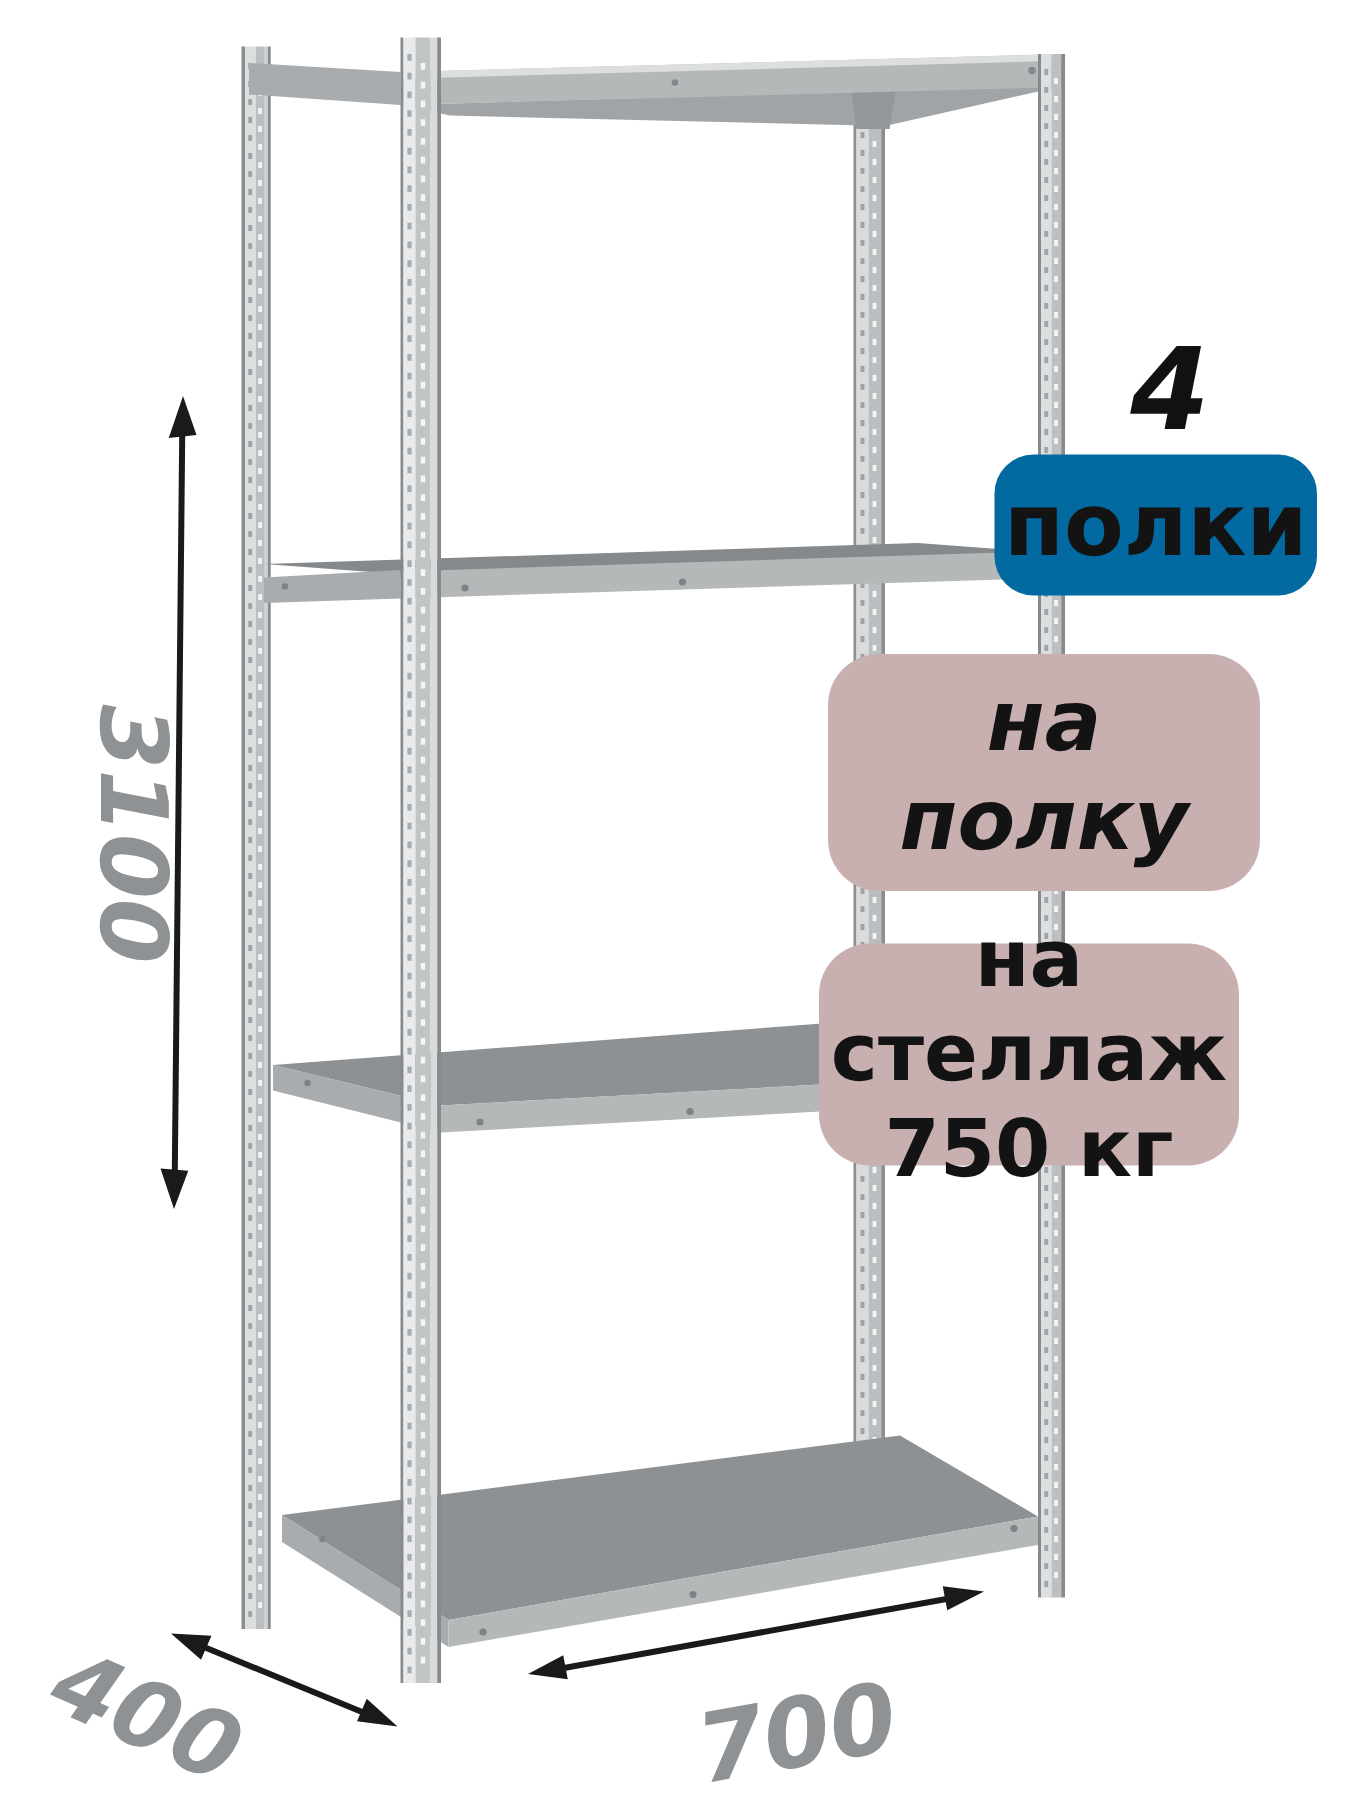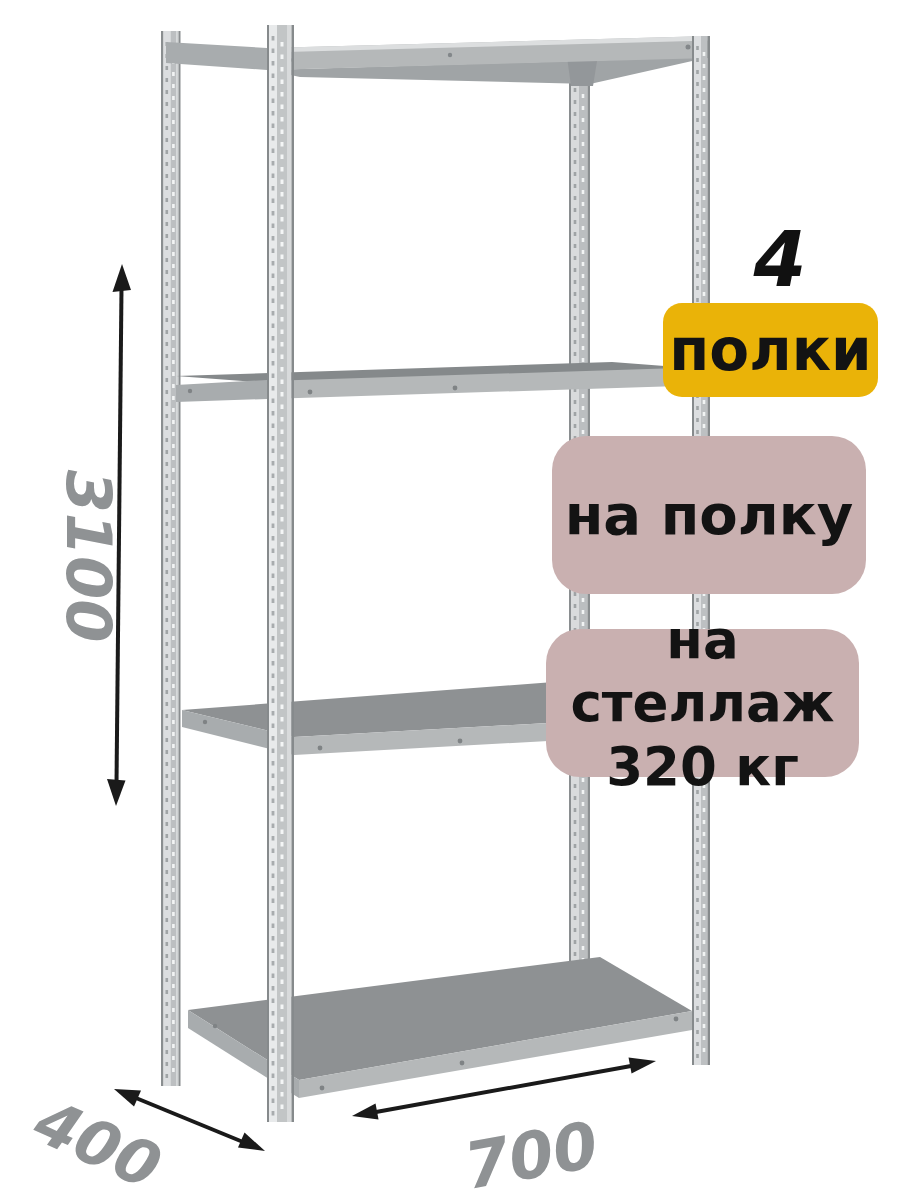--- a/index.html
+++ b/index.html
@@ -5,22 +5,22 @@
   html,body{margin:0;padding:0;background:#ffffff;}
   .stage{position:relative;width:900px;height:1200px;background:#ffffff;overflow:hidden;
          font-family:"DejaVu Sans","Liberation Sans",sans-serif;}
   .stage svg{position:absolute;left:0;top:0;}
   .count-number{position:absolute;left:728px;top:222px;width:104px;height:76px;
     font-size:76px;line-height:76px;font-weight:bold;font-style:italic;color:#111111;
     text-align:center;}
   .badge{position:absolute;display:flex;flex-direction:column;align-items:center;
     justify-content:center;color:#131313;font-weight:bold;text-align:center;}
   .badge-1{left:663px;top:303px;width:215px;height:94px;border-radius:26px;font-size:58px;}
-  .badge-2{left:552px;top:436px;width:314px;height:158px;border-radius:34px;font-size:56px;line-height:1.18;}
-  .badge-3{left:546px;top:629px;width:313px;height:148px;border-radius:34px;font-size:53px;line-height:1.2;align-items:center;}
+  .badge-2{left:552px;top:436px;width:288px;height:158px;border-radius:34px;font-size:56px;line-height:1.18;font-style:italic;}
+  .badge-3{left:546px;top:629px;width:280px;height:148px;border-radius:34px;font-size:53px;line-height:1.2;align-items:center;}
   .dim-label{font-style:italic;font-weight:bold;}
 </style>
 </head>
 <body>
 
 <div class="stage">
 
 <svg width="900" height="1200" viewBox="0 0 900 1200">
 
   <g>
@@ -117,26 +117,26 @@
   <g fill="#1a1a1a">
     <line x1="136" y1="1098" x2="243" y2="1142" stroke="#1a1a1a" stroke-width="4"></line>
     <polygon points="114,1089 134,1106.5 141,1090.5"></polygon>
     <polygon points="265,1151 238,1147.5 244.5,1132.5"></polygon>
   </g>
   <text class="dim-label" transform="translate(96,1148) rotate(24)" text-anchor="middle" dominant-baseline="middle" font-size="62" fill="#8f9294">400</text>
 </svg>
 
   <div class="count-number">4</div>
 
-  <div class="badge badge-1" style="background-color: #eab308; border-radius: 19px;">
+  <div class="badge badge-1" style="background-color: #0369a1;">
     <span>полки</span>
   </div>
 
   <div class="badge badge-2" style="background-color: rgb(201, 176, 176);">
     <span>на полку</span>
   </div>
 
   <div class="badge badge-3" style="background-color: rgb(201, 176, 176);">
     <span>на стеллаж</span>
-    <span>320 кг</span>
+    <span>750 кг</span>
   </div>
 
 </div>
 
 </body></html>

